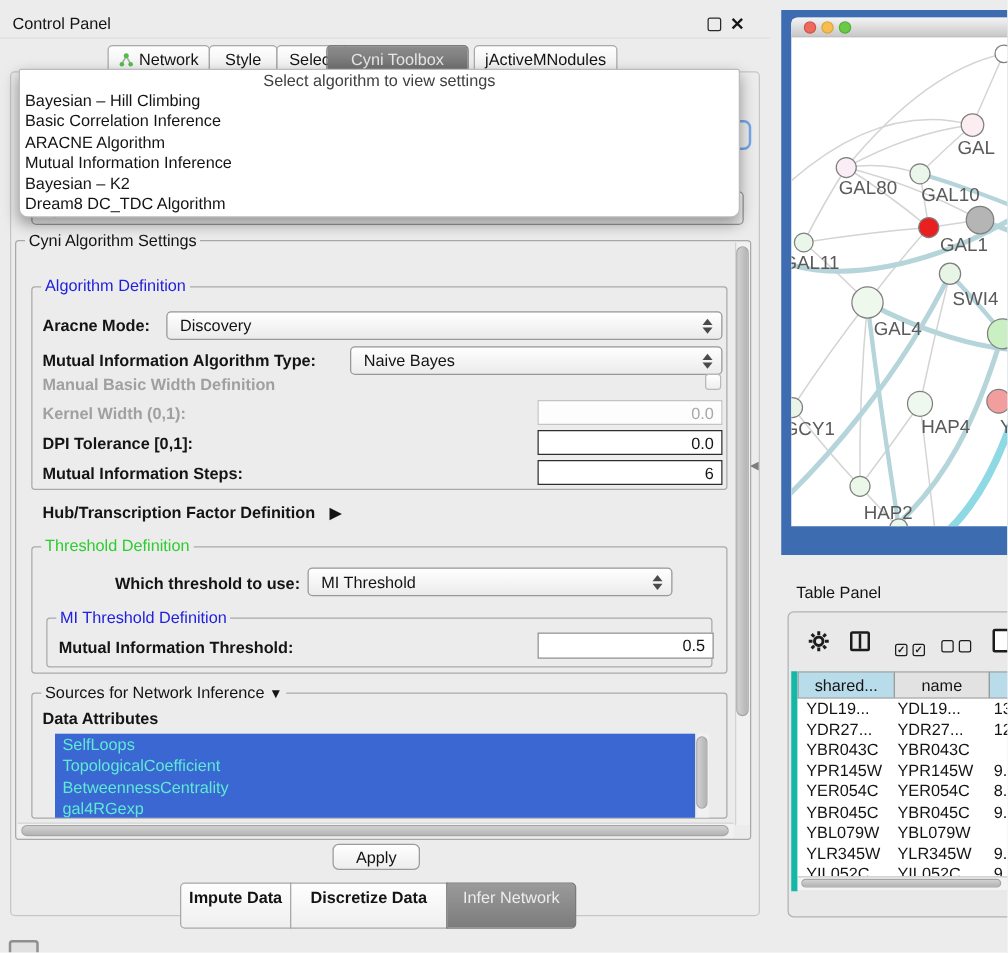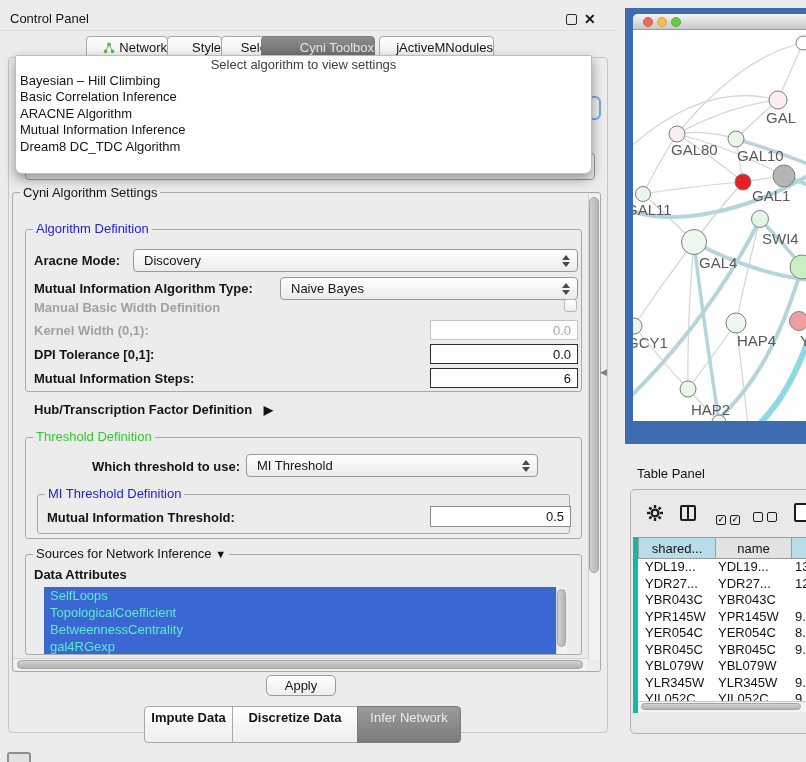--- a/index.html
+++ b/index.html
@@ -2,21 +2,21 @@
 <html><head>
 <meta charset="utf-8">
 <style>
   html,body{margin:0;padding:0}
   #screen{position:relative;width:806px;height:762px;background:#ececec;overflow:hidden;
           font-family:"Liberation Sans",sans-serif;font-size:13px;color:#141414}
   .abs{position:absolute}
   .b{font-weight:bold}
   .dis{color:#a0a0a0}
   
-  .tab{position:absolute;height:21px;line-height:21px;text-align:right;
+  .tab{position:absolute;height:21px;line-height:21px;text-align:center;
        background:linear-gradient(#fefefe,#f0f0f0);border:1px solid #a9a9a9;border-radius:4px 4px 0 0;
        box-sizing:border-box;white-space:nowrap;overflow:hidden}
   .tab.sel{background:linear-gradient(#8c8c8c,#6f6f6f);color:#e6e6e6;border-color:#7a7a7a}
   .btab{position:absolute;height:37px;line-height:21px;text-align:center;
         background:linear-gradient(#fefefe,#efefef);border:1px solid #a9a9a9;box-sizing:border-box;font-weight:bold}
   .btab.sel{background:linear-gradient(#9a9a9a,#7c7c7c);color:#ececec;border-color:#7a7a7a;border-radius:0 4px 4px 0}
   
   .gbox{position:absolute;border:1px solid #a9a9a9;border-radius:3px;box-sizing:border-box}
   .legend{position:absolute;background:#ececec;padding:0 3px;line-height:13px;white-space:nowrap}
   
@@ -102,20 +102,21 @@
     <span class="spin"></span>
   </div>
 
   <div id="popup">
     <div class="popup-ph">Select algorithm to view settings</div>
     <div id="popup-items">
         <div class="popup-item">Bayesian – Hill Climbing</div>
         <div class="popup-item">Basic Correlation Inference</div>
         <div class="popup-item" style="font-weight: normal;">ARACNE Algorithm</div>
         <div class="popup-item">Mutual Information Inference</div>
+        <div class="popup-item">Bayesian – K2</div>
         <div class="popup-item">Dream8 DC_TDC Algorithm</div>
       </div>
   </div>
 
   <div class="gbox" style="left:12px;top:192px;width:589px;height:480px"></div>
   <div class="legend" style="left:20px;top:186px">Cyni Algorithm Settings</div>
 
   <div class="track" style="left:588px;top:194px;width:12px;height:466px;border-left:1px solid #d2d2d2"></div>
   <div class="thumb" style="left:589px;top:197px;width:10px;height:376px"></div>
 

